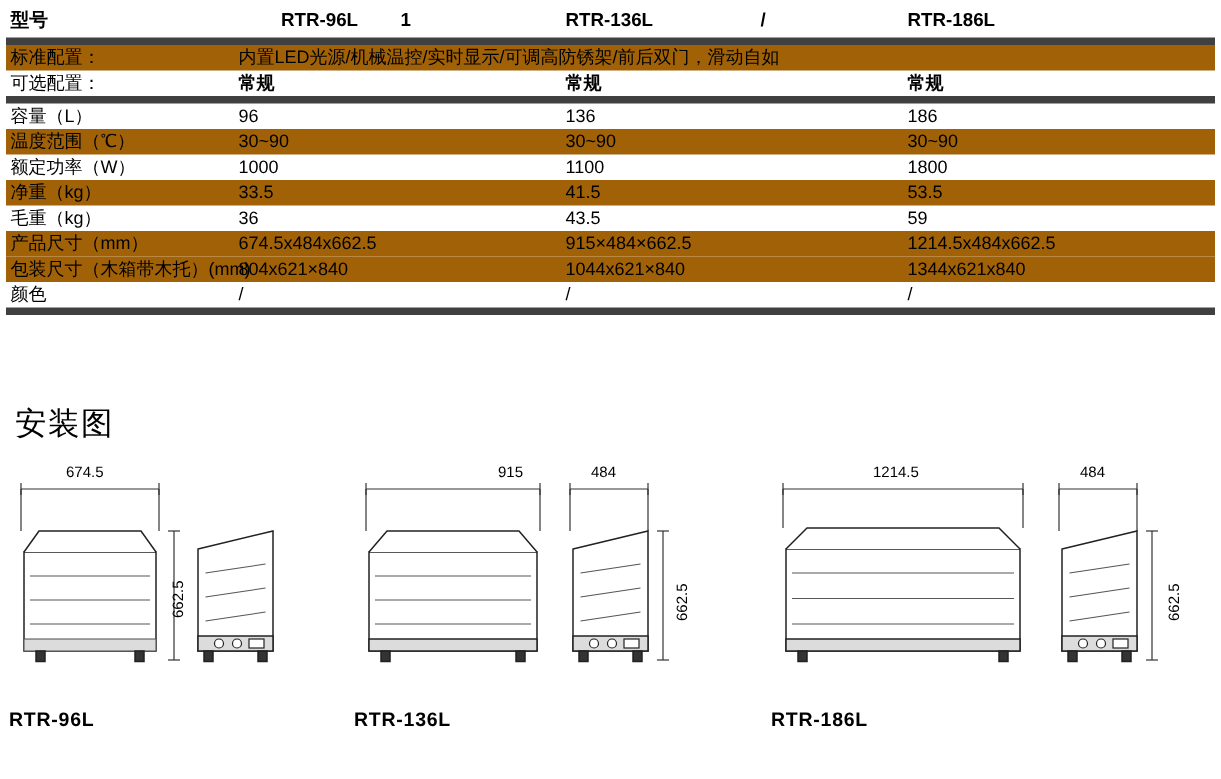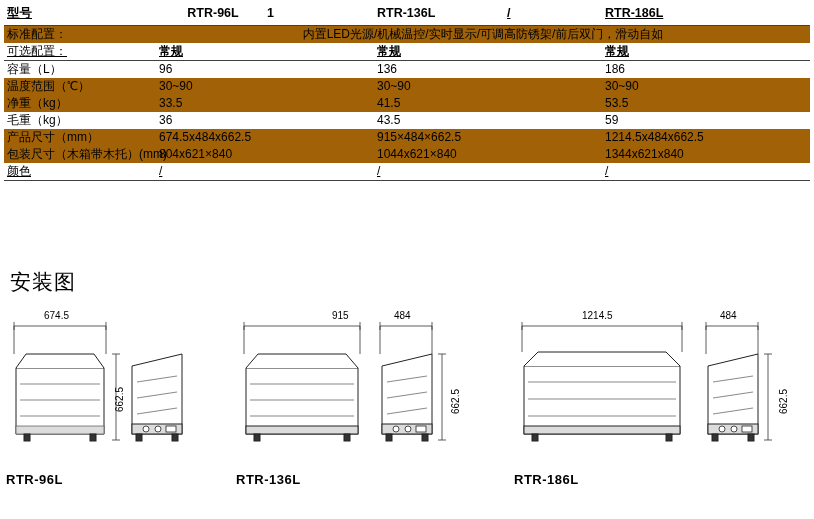--- a/index.html
+++ b/index.html
@@ -41,28 +41,27 @@
   .col-b { width: 228px; }
   .col-c { width: 208px; }
 
   .row-head td {
     font-weight: bold;
     font-size: 12.5px;
     padding-top: 2px;
     padding-bottom: 4px;
   }
   .rule-bottom {
-    border-bottom: 1px solid #404040;
-    text-decoration: underline;
+    border-bottom: 5px solid #404040;
   }
   .band {
     background: #a16207;
   }
   .bold { font-weight: bold; }
-  .merged { text-align: center; }
+  .merged { text-align: left; }
   .label-cell { white-space: nowrap; }
 
   
   .section-title {
     position: absolute;
     left: 10px;
     top: 268px;
     font-size: 21px;
     font-weight: normal;
     letter-spacing: 1px;
@@ -149,20 +148,26 @@
         <td>96</td>
         <td>136</td>
         <td>186</td>
       </tr>
       <tr class="band">
         <td class="label-cell">温度范围（℃）</td>
         <td>30~90</td>
         <td>30~90</td>
         <td>30~90</td>
       </tr>
+      <tr>
+        <td class="label-cell">额定功率（W）</td>
+        <td>1000</td>
+        <td>1100</td>
+        <td>1800</td>
+      </tr>
       <tr class="band">
         <td class="label-cell">净重（kg）</td>
         <td>33.5</td>
         <td>41.5</td>
         <td>53.5</td>
       </tr>
       <tr>
         <td class="label-cell">毛重（kg）</td>
         <td>36</td>
         <td>43.5</td>

